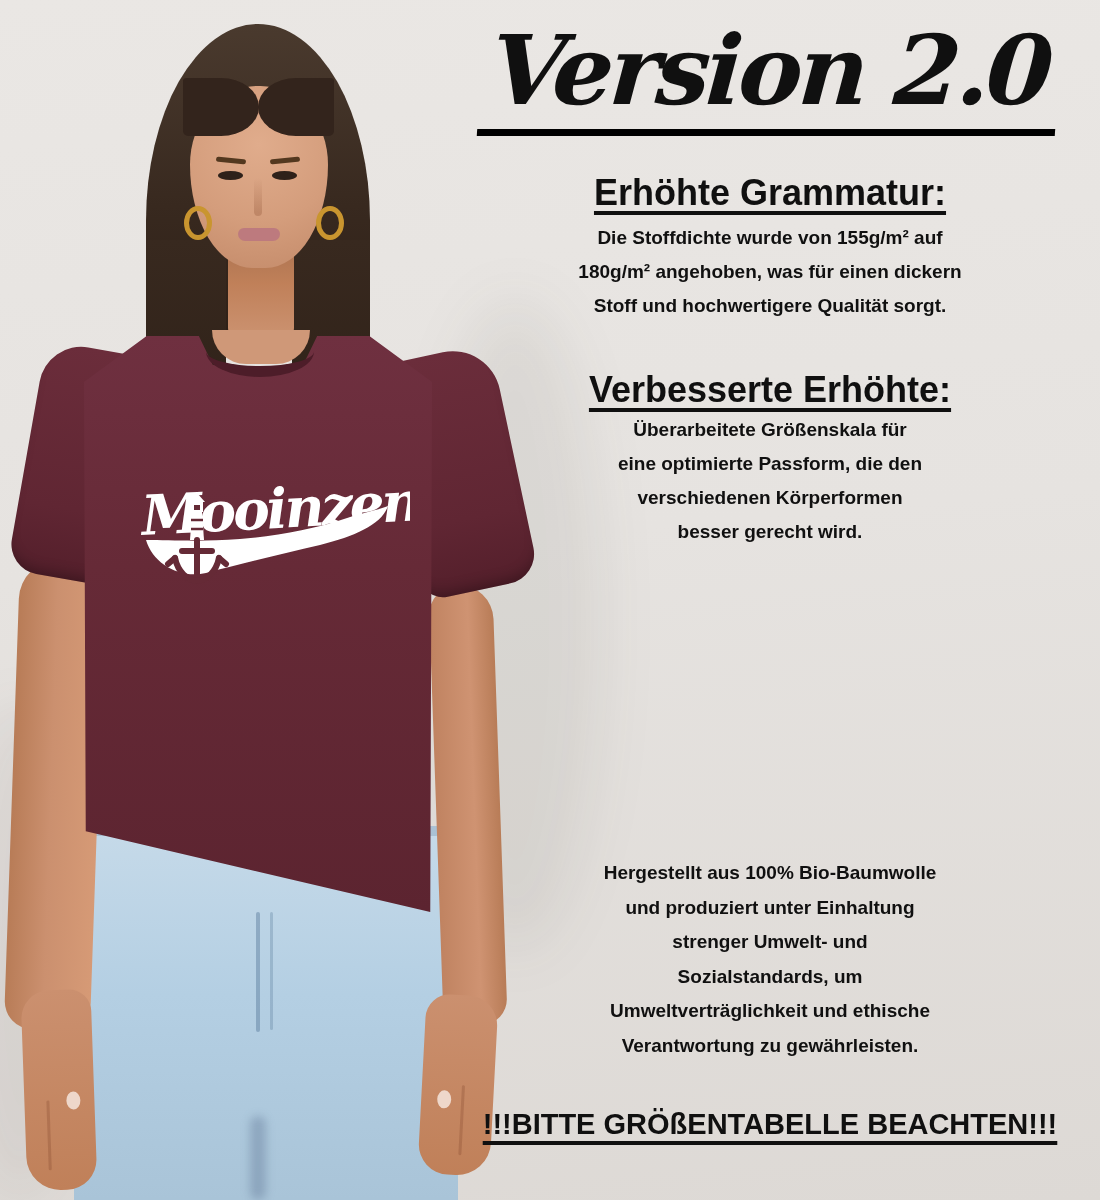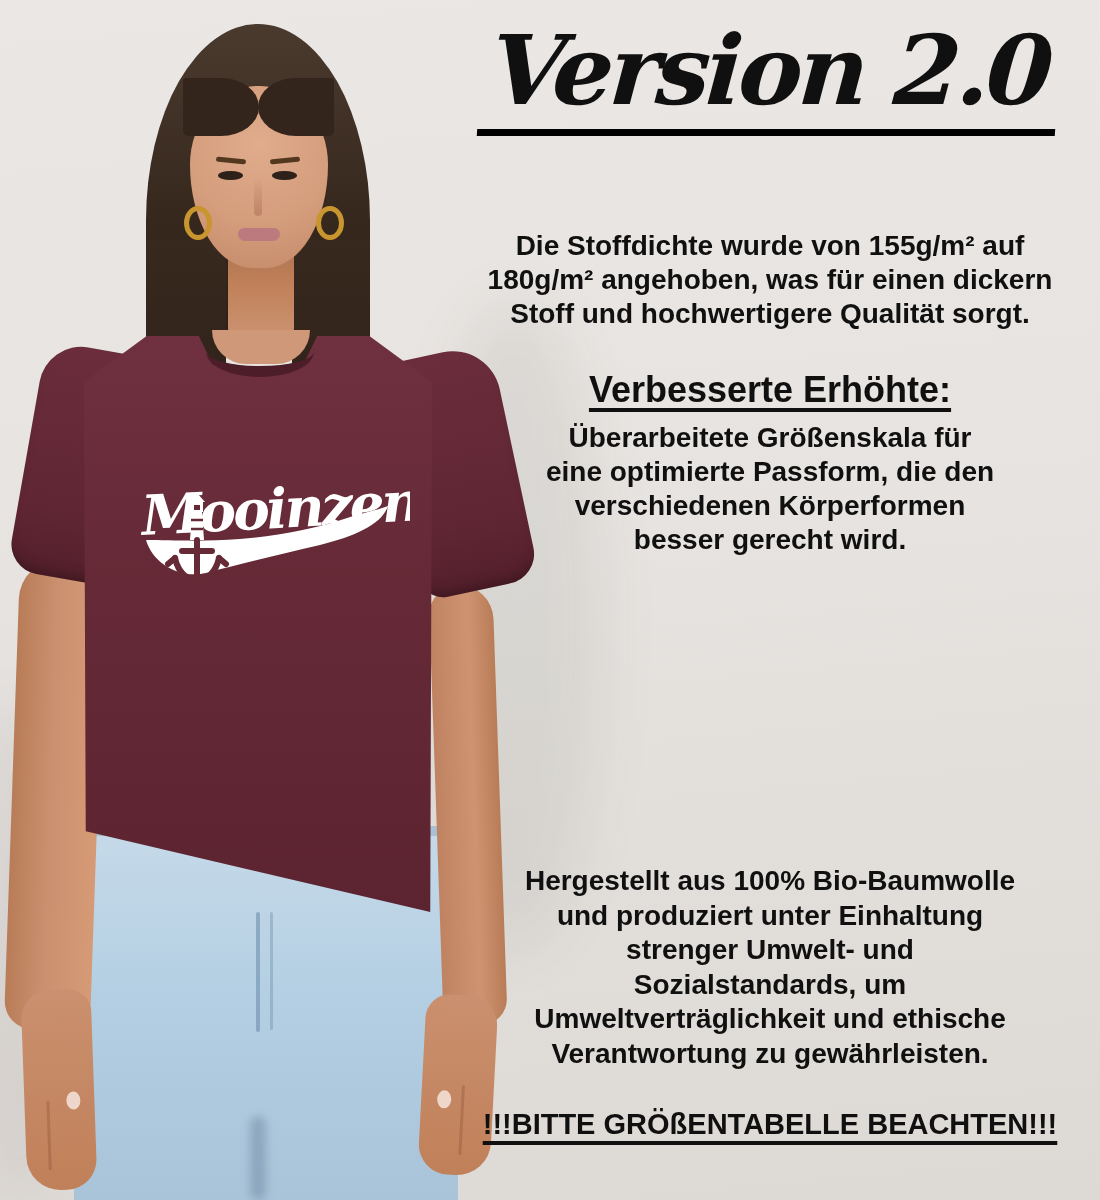--- a/index.html
+++ b/index.html
@@ -88,21 +88,21 @@
 
   
   .content{position:absolute;left:440px;top:0;width:660px;height:1200px;z-index:20;color:#101010;}
   .title-wrap{position:absolute;top:14px;left:0;width:100%;text-align:center;}
   .title-wrap h1{margin:0;display:inline-block;font-family:"DejaVu Serif",serif;
       font-style:italic;font-weight:bold;font-size:96px;line-height:1.18;letter-spacing:-4px;
       transform:skewX(-4deg);border-bottom:7px solid #000;padding:0 10px 2px 10px;}
   .section{position:absolute;left:0;width:100%;text-align:center;}
   .section h2{margin:0;font-size:36px;font-weight:bold;
       text-decoration:underline;text-decoration-thickness:3.5px;text-underline-offset:6px;}
-  .section p{margin:8px;font-size:28px;font-weight:bold;line-height:34px;white-space:pre-line;}
+  .section p{margin:0;font-size:19px;font-weight:bold;line-height:34px;white-space:pre-line;}
   .s1h{top:172px;} .s1b{top:221px;}
   .s2h{top:369px;} .s2b{top:413px;}
   .s3h{top:602px;} .s3b{top:648px;}
   .s4h{top:812px;} .s4b{top:856px;}
   .s4b p{line-height:34.5px;}
   .warning{position:absolute;top:1108px;left:0;width:100%;text-align:center;
       font-size:29px;font-weight:bold;white-space:nowrap;
       text-decoration:underline;text-decoration-thickness:4px;text-underline-offset:7px;}
 </style>
 </head>
@@ -178,20 +178,23 @@
         <path d="M79,106 L86,112"></path>
       </g>
     </svg>
   </div>
 
   <div class="content">
     <div class="title-wrap">
       <h1>Version 2.0</h1>
     </div>
 
+    <div class="section s1h">
+      <h2>Erhöhte Grammatur:</h2>
+    </div>
     <div class="section s1b">
       <p>Die Stoffdichte wurde von 155g/m² auf
 180g/m² angehoben, was für einen dickern
 Stoff und hochwertigere Qualität sorgt.</p>
     </div>
 
     <div class="section s2h">
       <h2>Verbesserte Erhöhte:</h2>
     </div>
     <div class="section s2b">

